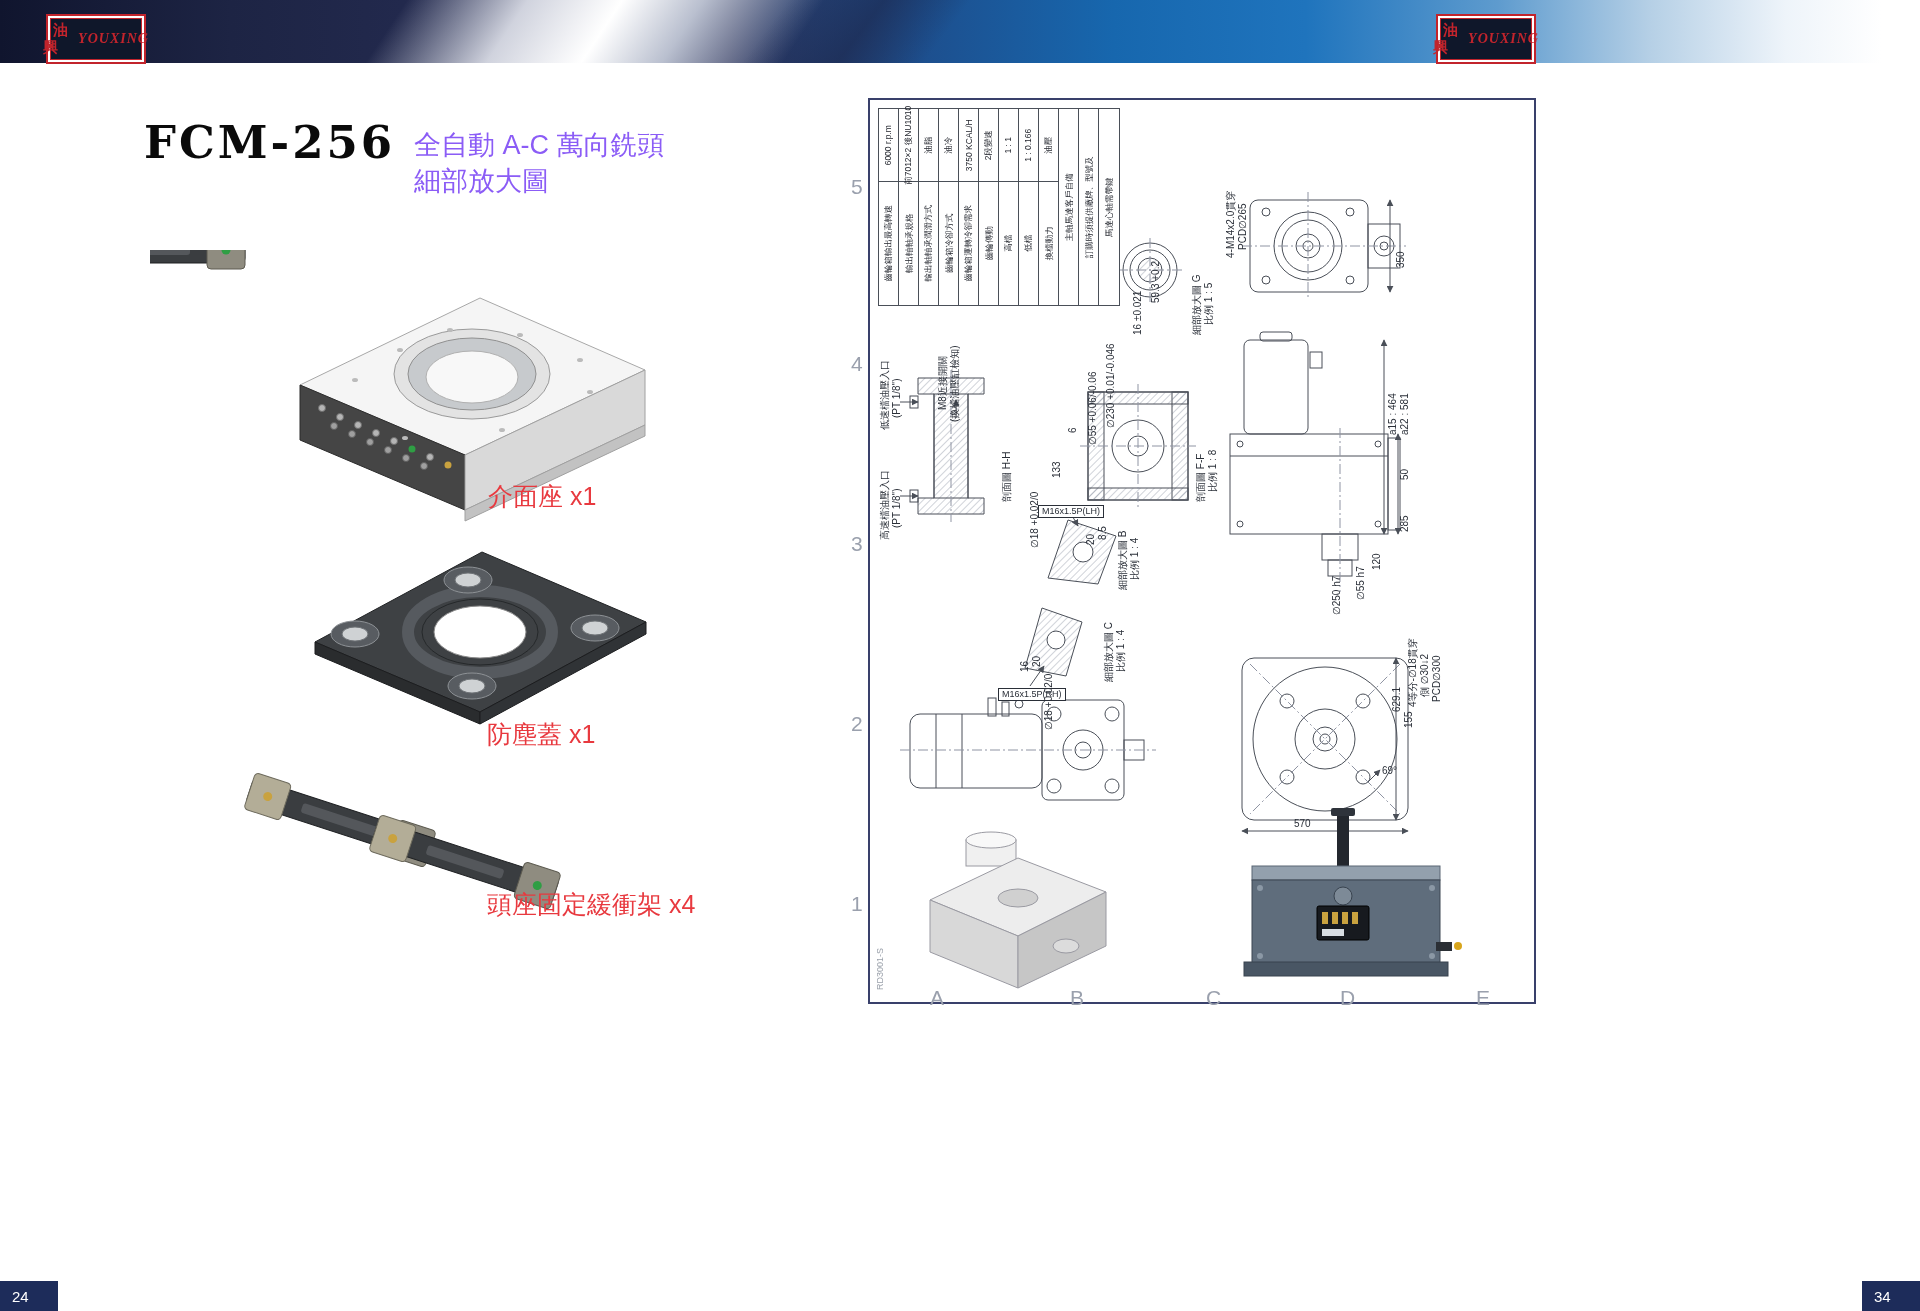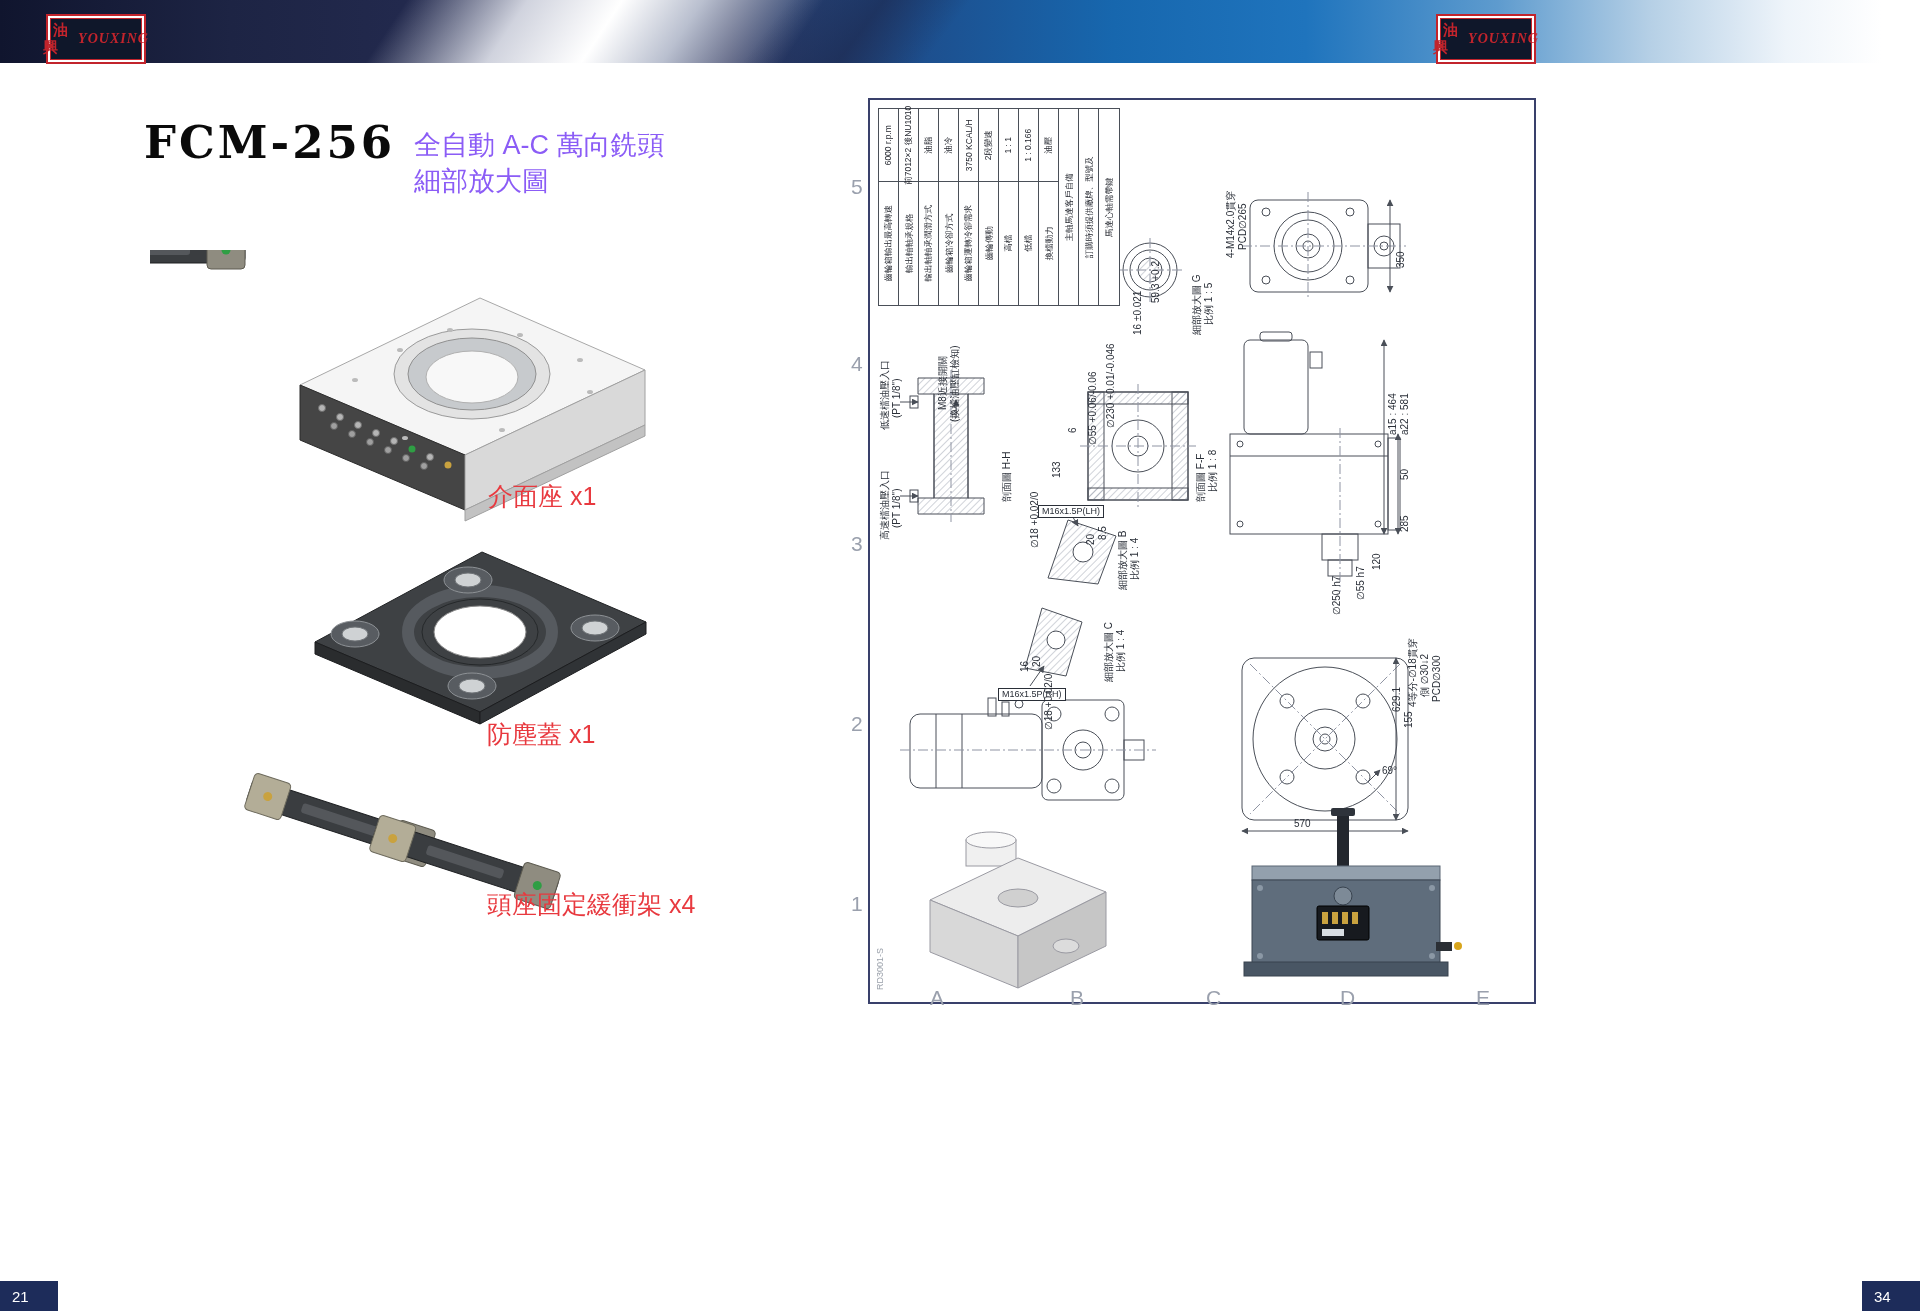--- a/index.html
+++ b/index.html
@@ -460,14 +460,14 @@
   <span class="ann v" style="left:538px;top:607px">4等分-∅18貫穿</span>
   <span class="ann v" style="left:550px;top:597px">側 ∅30↓2</span>
   <span class="ann v" style="left:562px;top:602px">PCD∅300</span>
   <span class="ann v" style="left:522px;top:612px">629.1</span>
   <span class="ann v" style="left:534px;top:628px">155</span>
   <span class="ann" style="left:512px;top:666px">69°</span>
   <span class="ann" style="left:424px;top:719px">570</span>
   <span class="ann v gray" style="left:6px;top:890px">RD3001-S</span>
 </div>
 
-<div class="pagenum left">21</div>
+<div class="pagenum left">24</div>
 <div class="pagenum right">34</div>
 
 </body></html>

